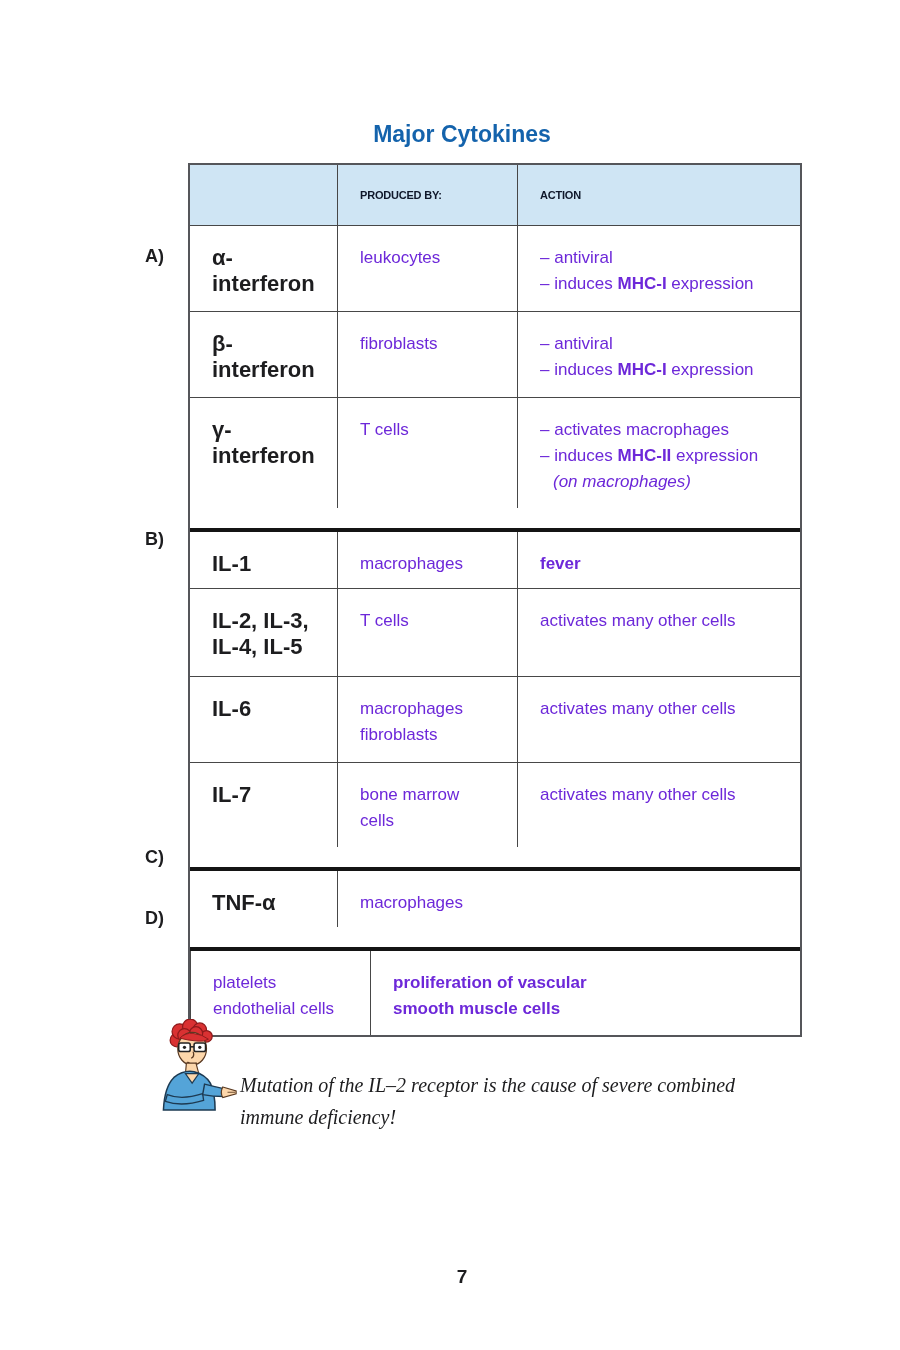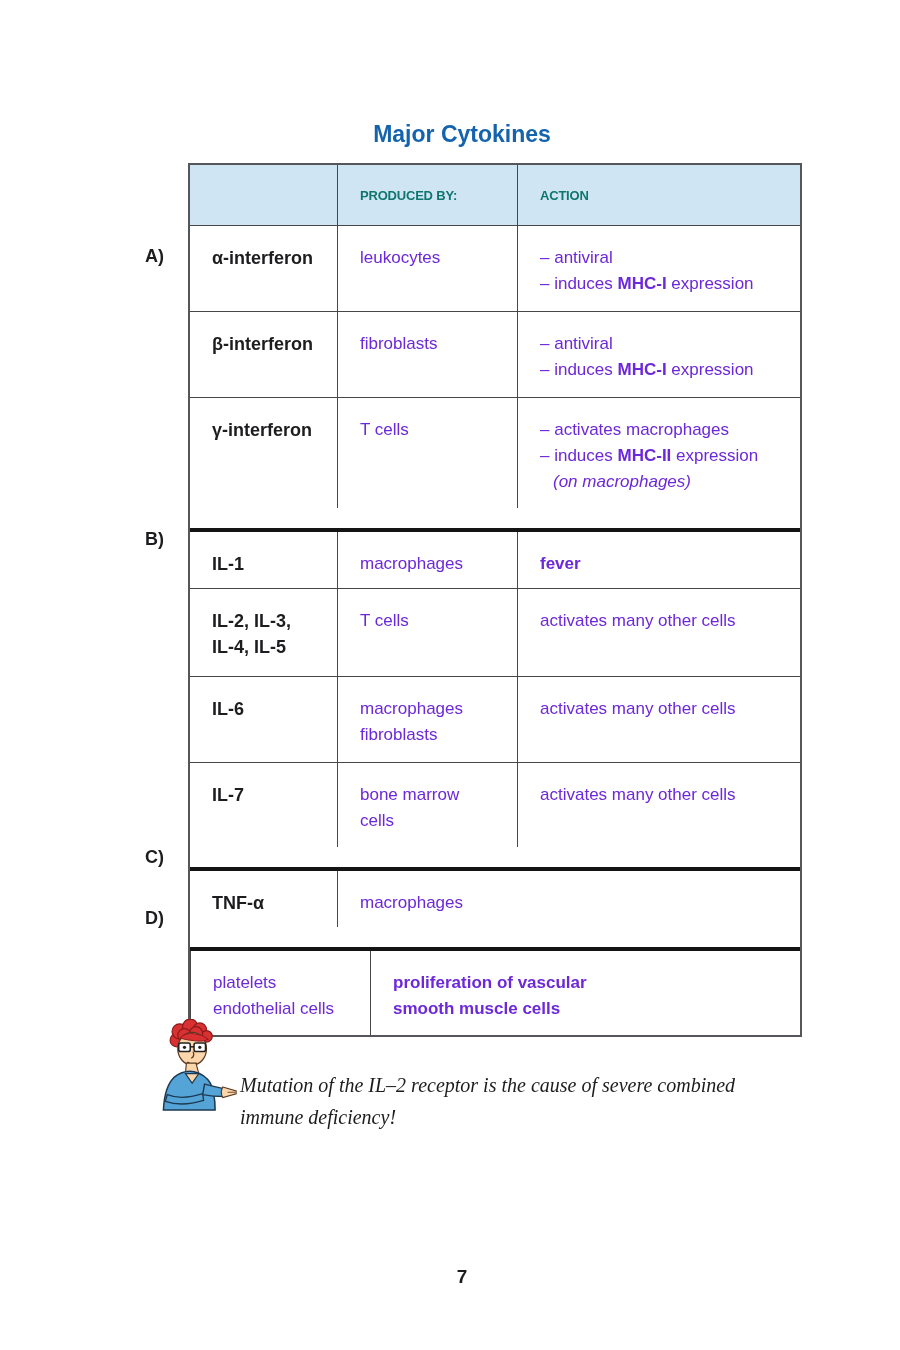--- a/index.html
+++ b/index.html
@@ -20,22 +20,22 @@
   }
   .row{display:flex;box-sizing:border-box;}
   .row + .row{border-top:1px solid #474747;}
   .row.thick{border-top:4px solid #141414;margin-top:20px;}
   .row.header{background:#cfe5f4;align-items:center;}
   .c1,.c2,.c3{box-sizing:border-box;padding:19px 10px 0 22px;}
   .c1{width:147px;}
   .c2{width:180px;border-left:1px solid #474747;}
   .c3{flex:1;border-left:1px solid #474747;}
   .header .c1,.header .c2,.header .c3{padding-top:0;align-self:stretch;display:flex;align-items:center;}
-  .hdr-txt{font-size:13px;font-weight:bold;color:#0f766e;letter-spacing:-0.2px;}
-  .name{font-size:18px;font-weight:bold;color:#1d1d1f;line-height:26px;}
+  .hdr-txt{font-size:11px;font-weight:bold;color:#0f172a;letter-spacing:-0.2px;}
+  .name{font-size:22px;font-weight:bold;color:#1d1d1f;line-height:26px;}
   .txt{font-size:17px;line-height:26px;color:#6d28d9;}
   .b{font-weight:bold;}
   .it{font-style:italic;}
   .indent{margin-left:13px;}
   .mascot{position:absolute;left:151px;top:1019px;width:88px;height:92px;}
   .note{
     position:absolute;left:240px;top:1069px;width:520px;
     font-family:"Liberation Serif", serif;font-style:italic;font-size:20px;
     line-height:32px;color:#1c1c1e;
   }

